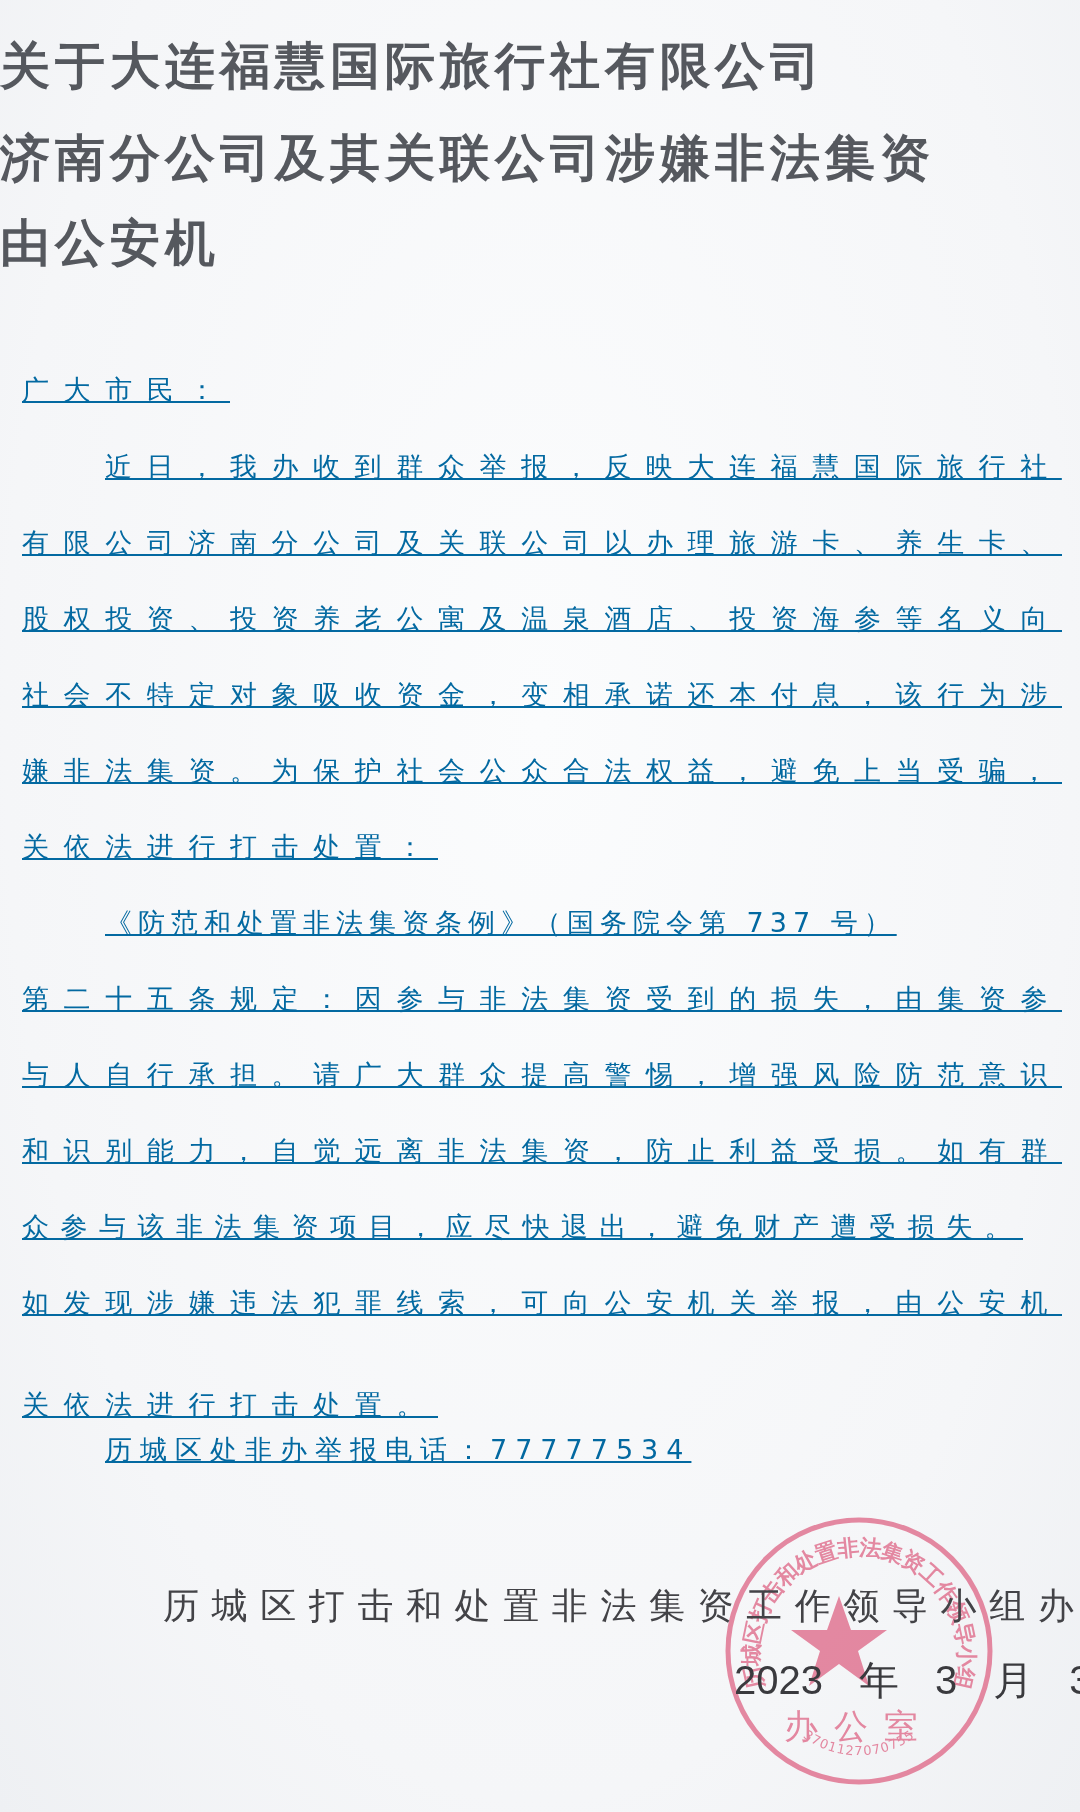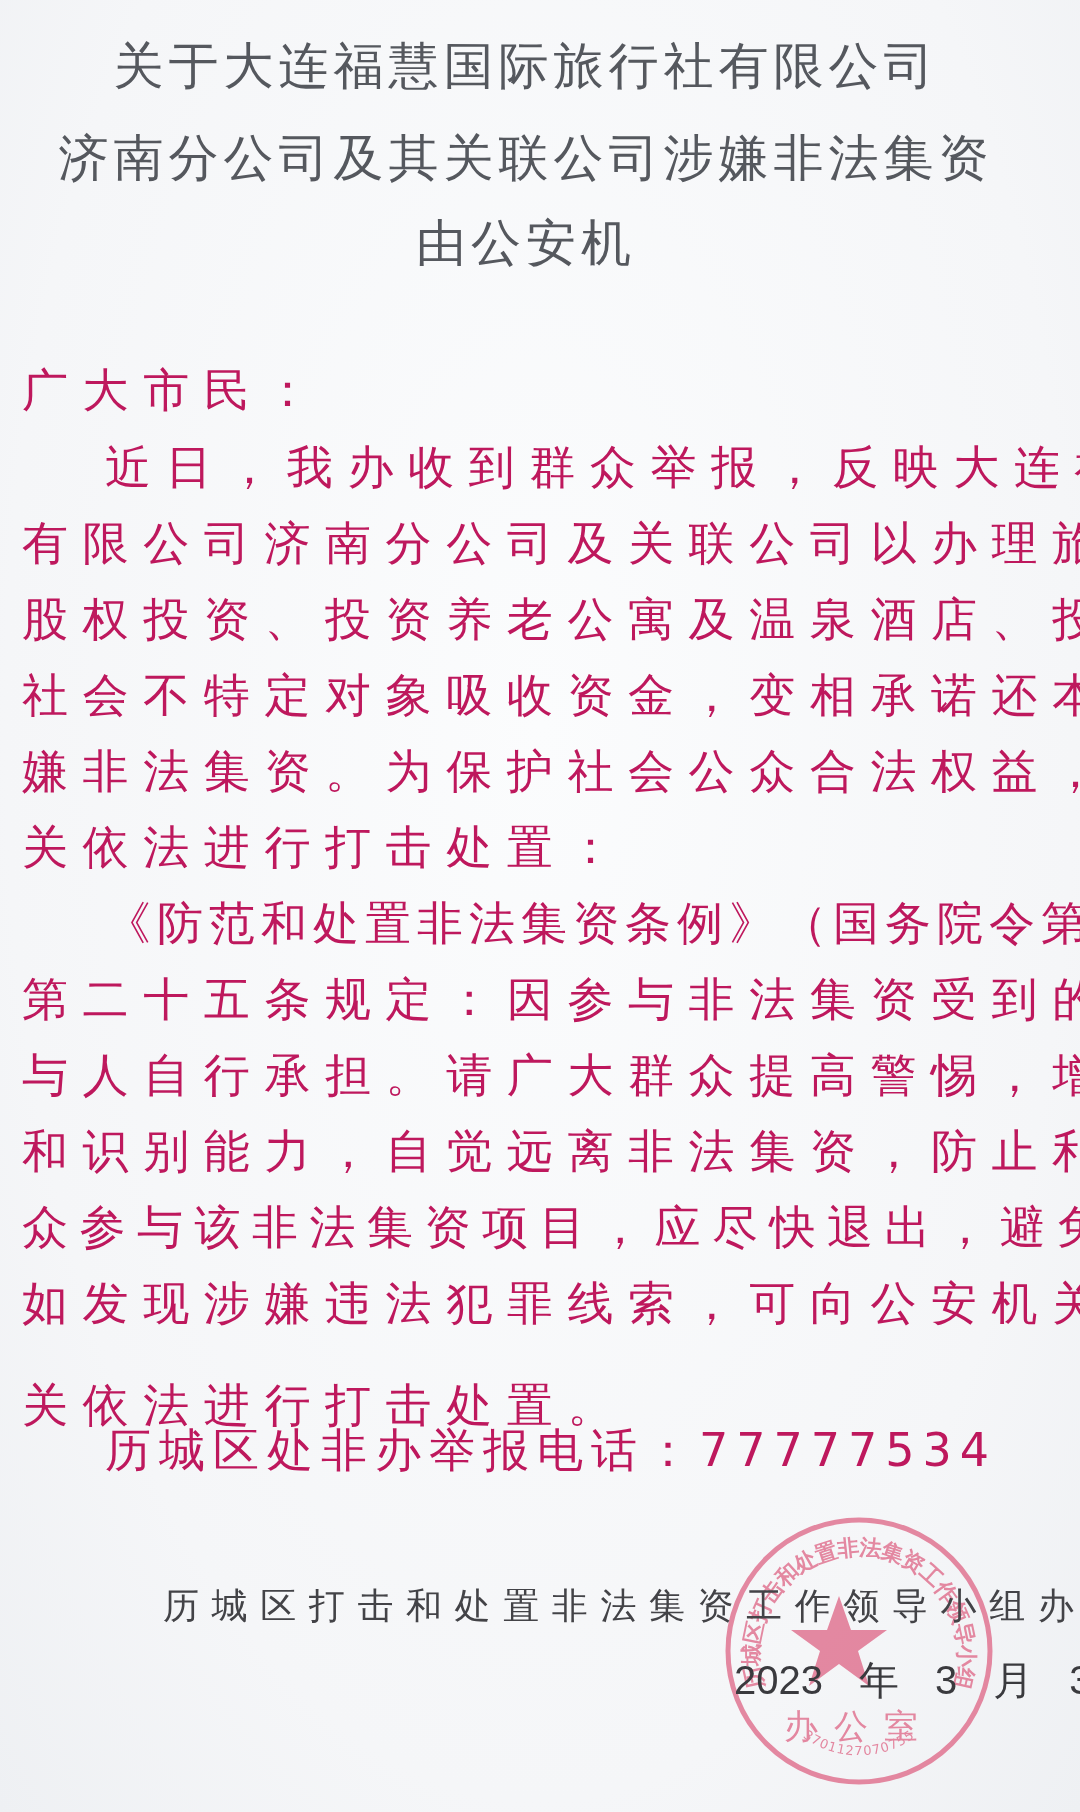--- a/index.html
+++ b/index.html
@@ -7,30 +7,31 @@
     width: 1080px; height: 1812px; position: relative; overflow: hidden;
     background: #f8f9fb;
     font-family: "DejaVu Sans", "Liberation Sans", sans-serif;
     color: #3e3e42;
   }
   .page-bg {
     position: absolute; inset: 0;
     background: radial-gradient(ellipse at 50% 40%, #fbfcfd 0%, #f5f6f8 70%, #eef0f3 100%);
   }
   .title-line {
-    position: absolute; left: 0; width: 1052px; text-align: center;
+    position: absolute; left: 0; width: 1052px; text-align: left;
     font-family: "DejaVu Serif", "Liberation Serif", serif;
-    font-weight: normal; font-size: 50px; letter-spacing: 5px;
+    font-weight: bold; font-size: 50px; letter-spacing: 5px;
     color: #55585e; line-height: 60px; white-space: nowrap;
   }
   .body-line {
     position: absolute; left: 22px; white-space: nowrap;
-    font-size: 46px; line-height: 44px; letter-spacing: 14.6px;
-    color: #be185d;
+    font-size: 27px; line-height: 44px; letter-spacing: 14.6px;
+    color: #0369a1;
     font-family: "DejaVu Sans", "Liberation Sans", sans-serif;
+    text-decoration: underline;
   }
   .indent { left: 105px; }
   .sig-line {
     position: absolute; left: 163px; white-space: nowrap;
     font-size: 36px; line-height: 44px; letter-spacing: 12.6px; color: #434347;
   }
   .date-line {
     position: absolute; left: 714px; white-space: nowrap;
     font-size: 40px; line-height: 44px; color: #3a3a3e;
     font-family: "Liberation Sans", sans-serif;

